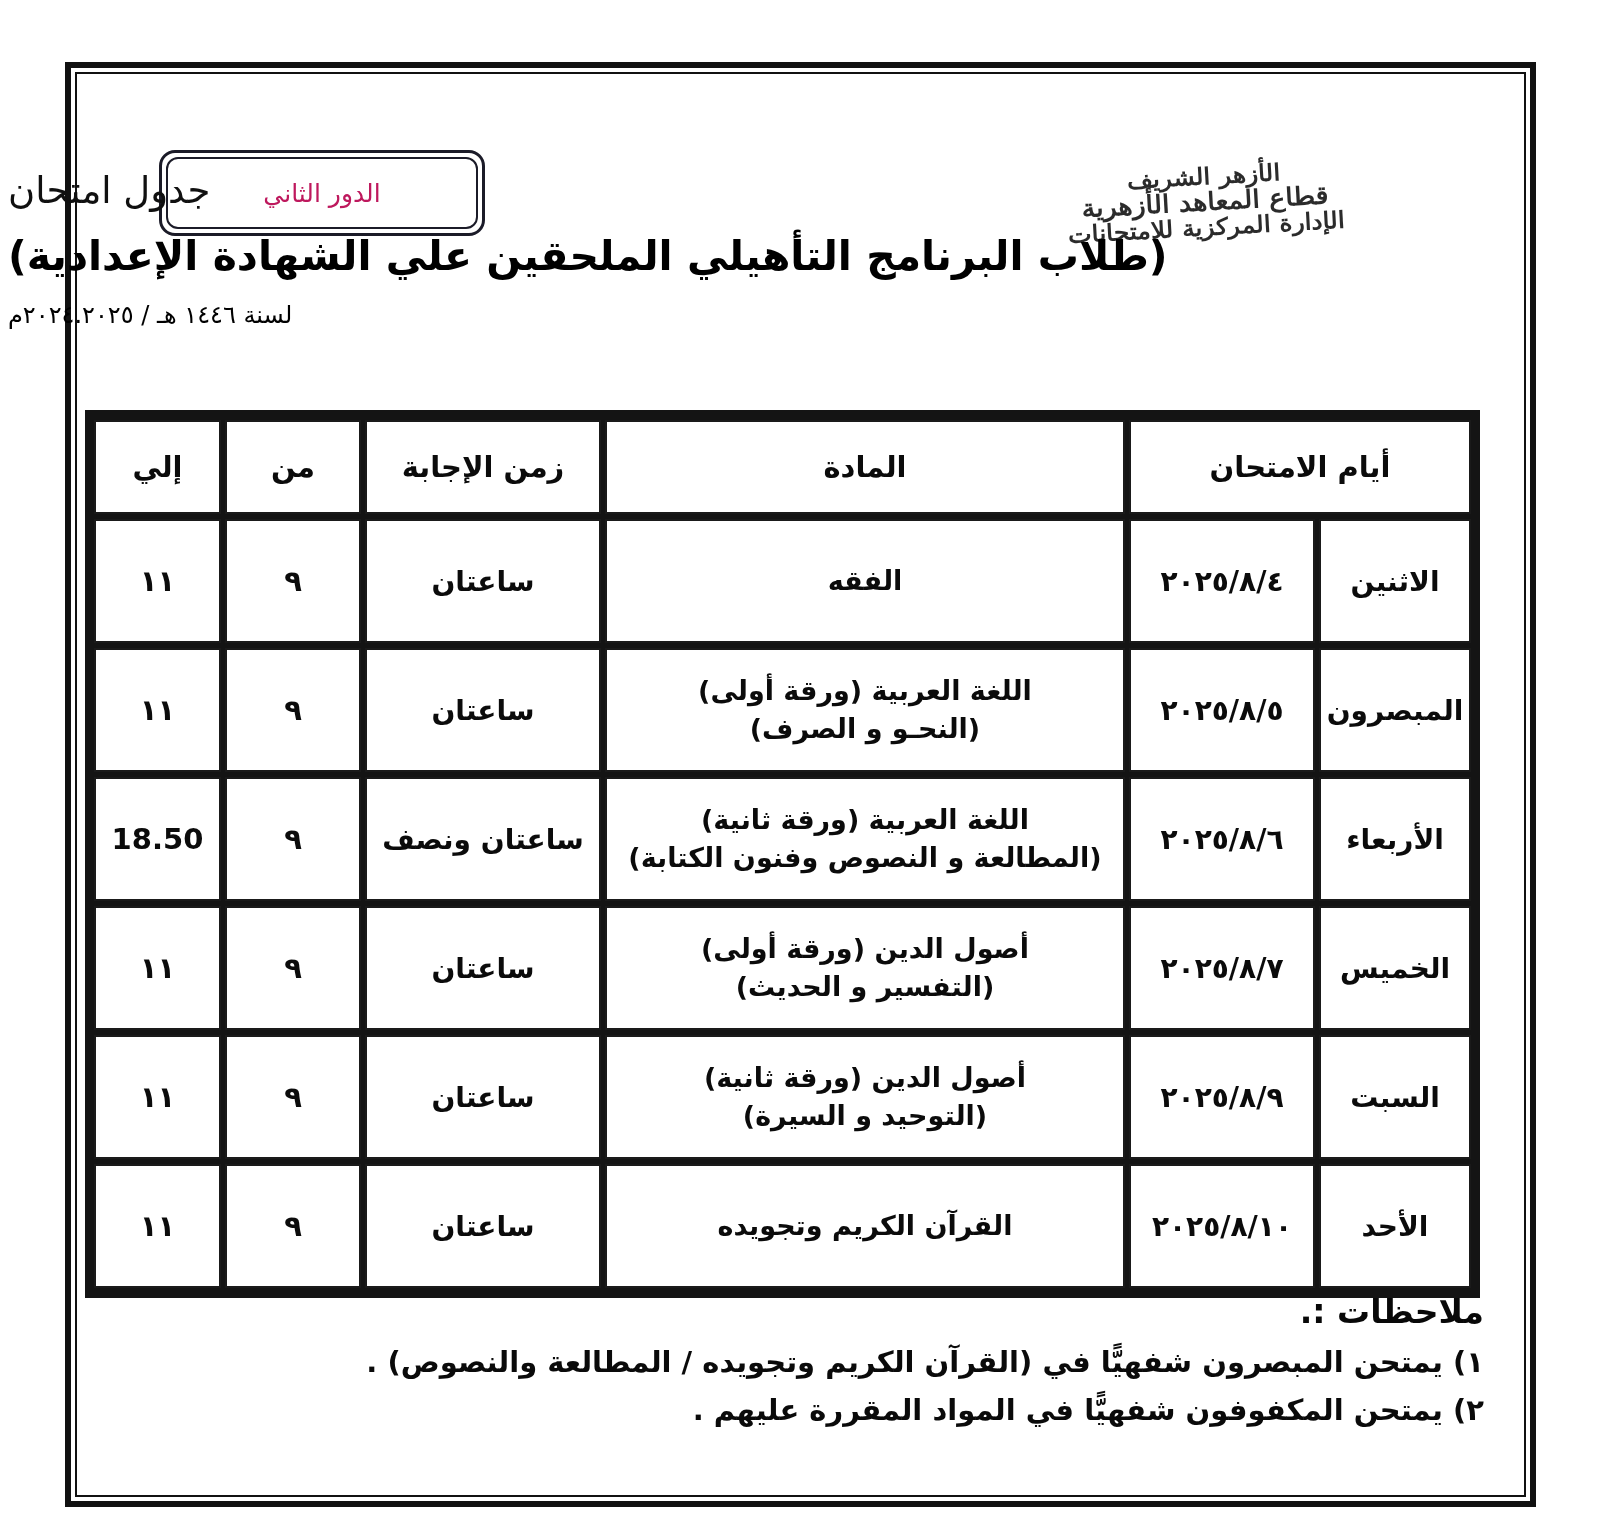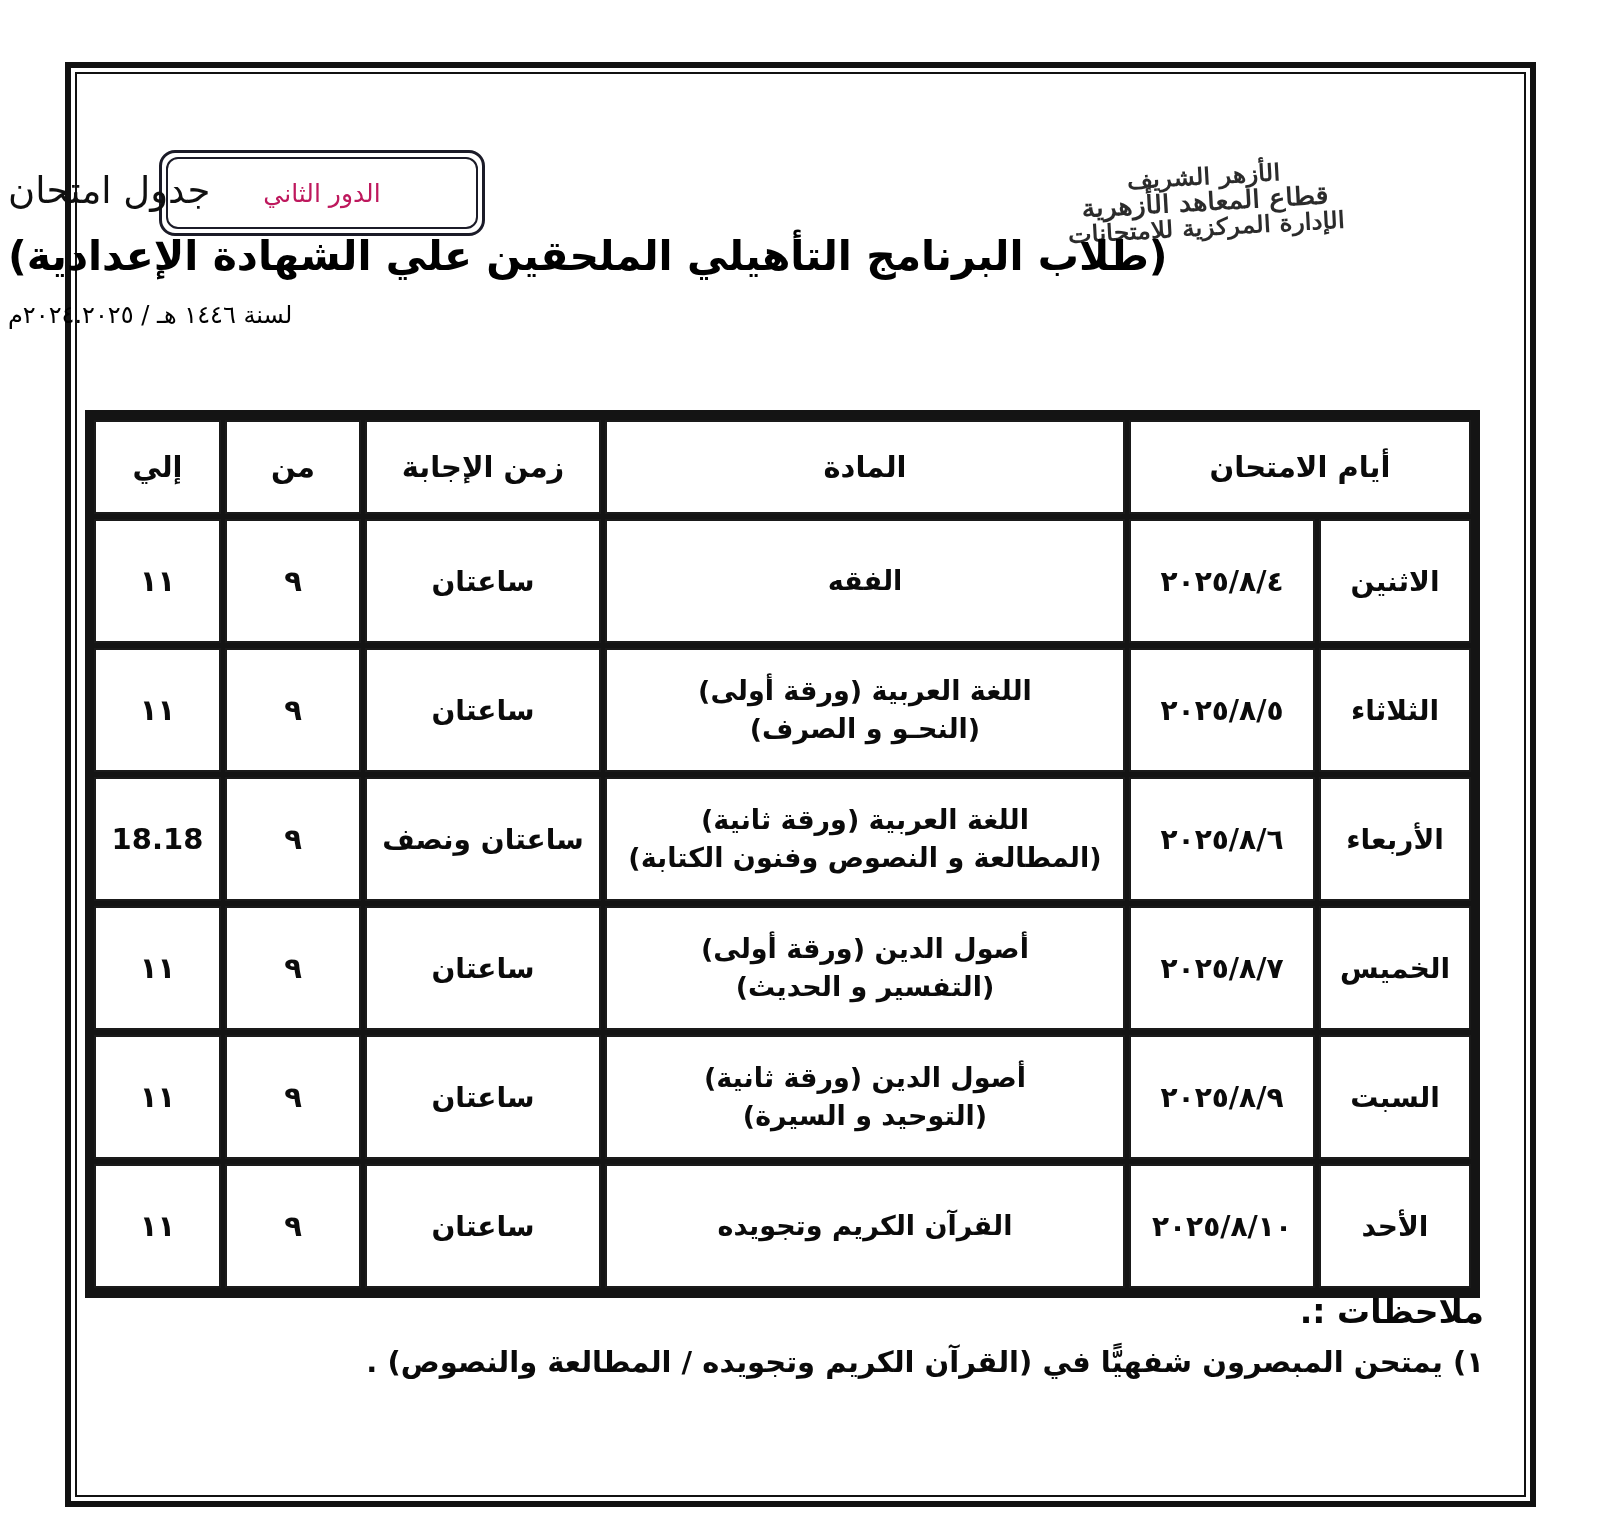--- a/index.html
+++ b/index.html
@@ -253,41 +253,41 @@
         <td class="subject">
           <span>الفقه</span>
           <span class="ln2"></span>
         </td>
         <td>ساعتان</td>
         <td class="num">٩</td>
         <td class="num">١١</td>
       </tr>
 
       <tr>
-        <td class="daycell">الثلاثاء</td>
+        <td class="daycell">المبصرون</td>
         <td class="datecell">٢٠٢٥/٨/٥</td>
         <td class="subject">
           <span>اللغة العربية (ورقة أولى)</span>
           <span class="ln2">(النحـو و الصرف)</span>
         </td>
         <td>ساعتان</td>
         <td class="num">٩</td>
         <td class="num">١١</td>
       </tr>
 
       <tr>
         <td class="daycell">الأربعاء</td>
         <td class="datecell">٢٠٢٥/٨/٦</td>
         <td class="subject">
           <span>اللغة العربية (ورقة ثانية)</span>
           <span class="ln2">(المطالعة و النصوص  وفنون الكتابة)</span>
         </td>
         <td>ساعتان ونصف</td>
         <td class="num">٩</td>
-        <td class="num">18.18</td>
+        <td class="num">18.50</td>
       </tr>
 
       <tr>
         <td class="daycell">الخميس</td>
         <td class="datecell">٢٠٢٥/٨/٧</td>
         <td class="subject">
           <span>أصول الدين (ورقة أولى)</span>
           <span class="ln2">(التفسير و الحديث)</span>
         </td>
         <td>ساعتان</td>
@@ -319,13 +319,14 @@
         <td class="num">١١</td>
       </tr>
 
     </tbody>
   </table>
 </div>
 
 <div class="notes">
   <div class="notes-title">ملاحظات :.</div>
   <div class="note-line n1">١) يمتحن المبصرون  شفهيًّا في (القرآن الكريم وتجويده / المطالعة والنصوص) .</div>
+  <div class="note-line n2">٢)  يمتحن المكفوفون شفهيًّا في المواد المقررة عليهم .</div>
 </div>
 
 </body></html>

